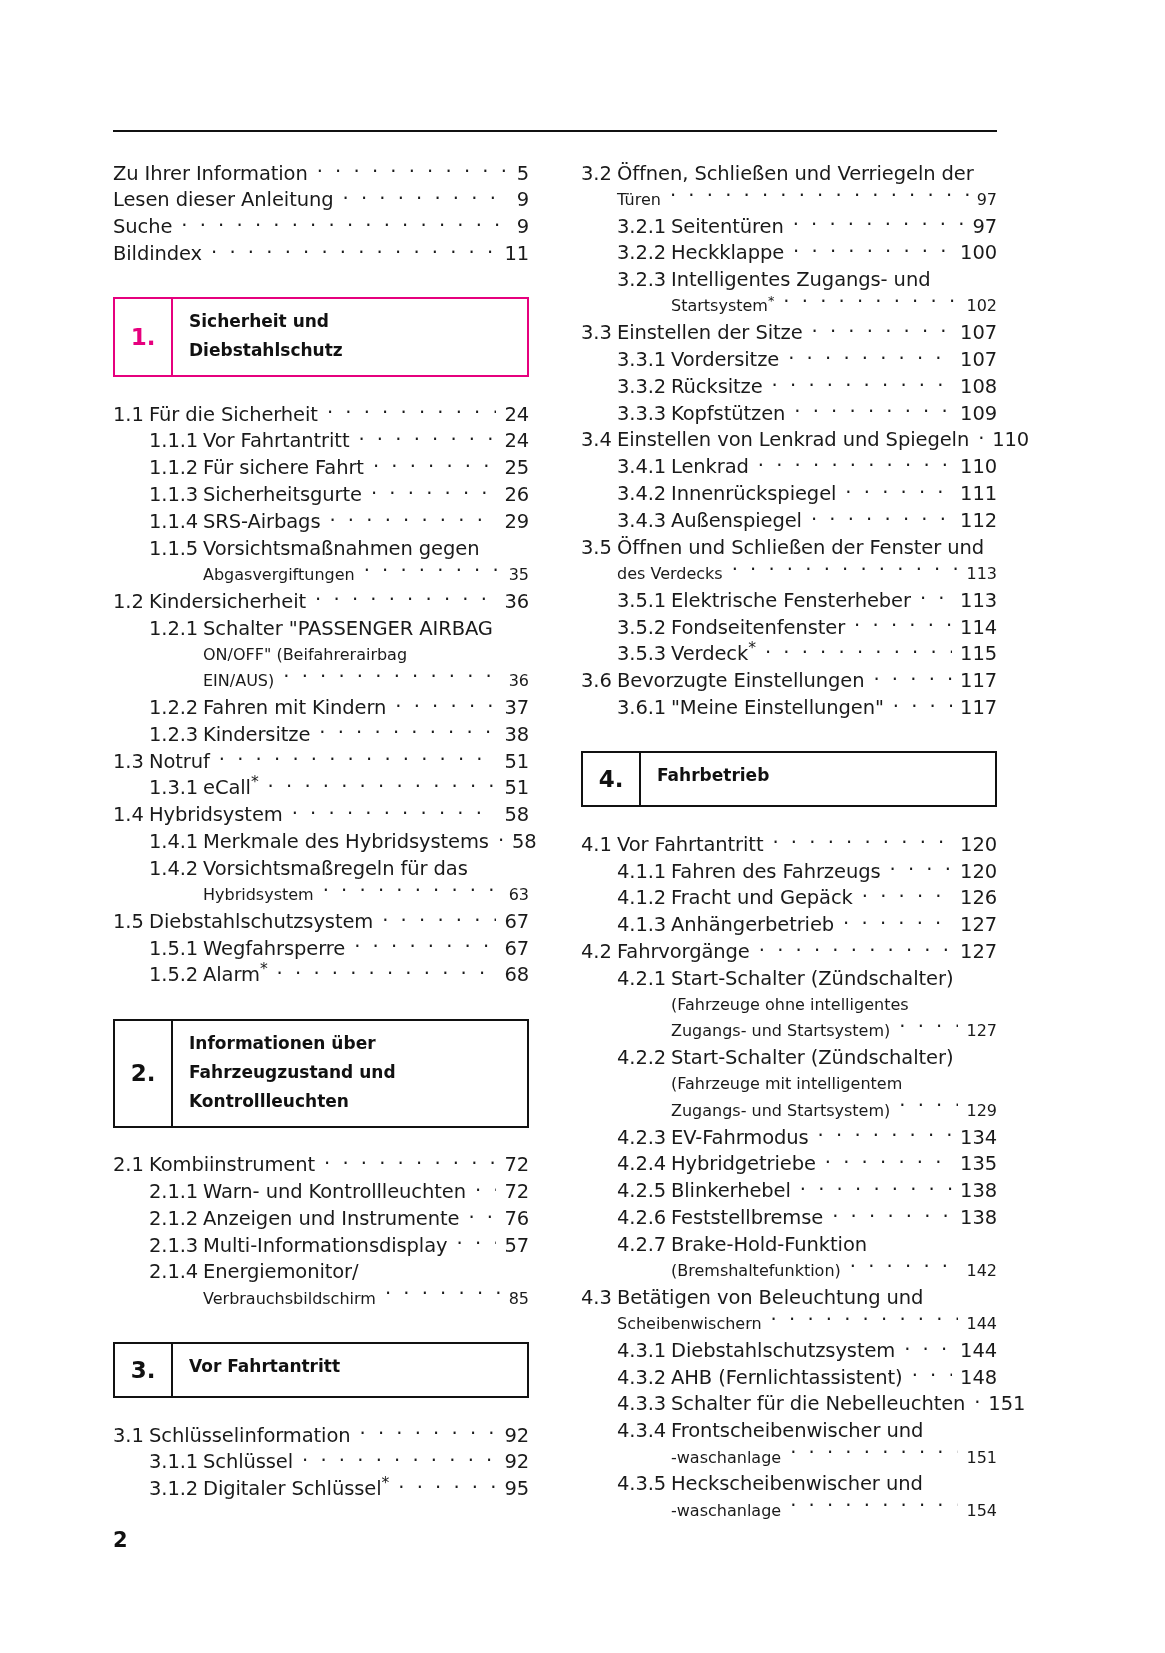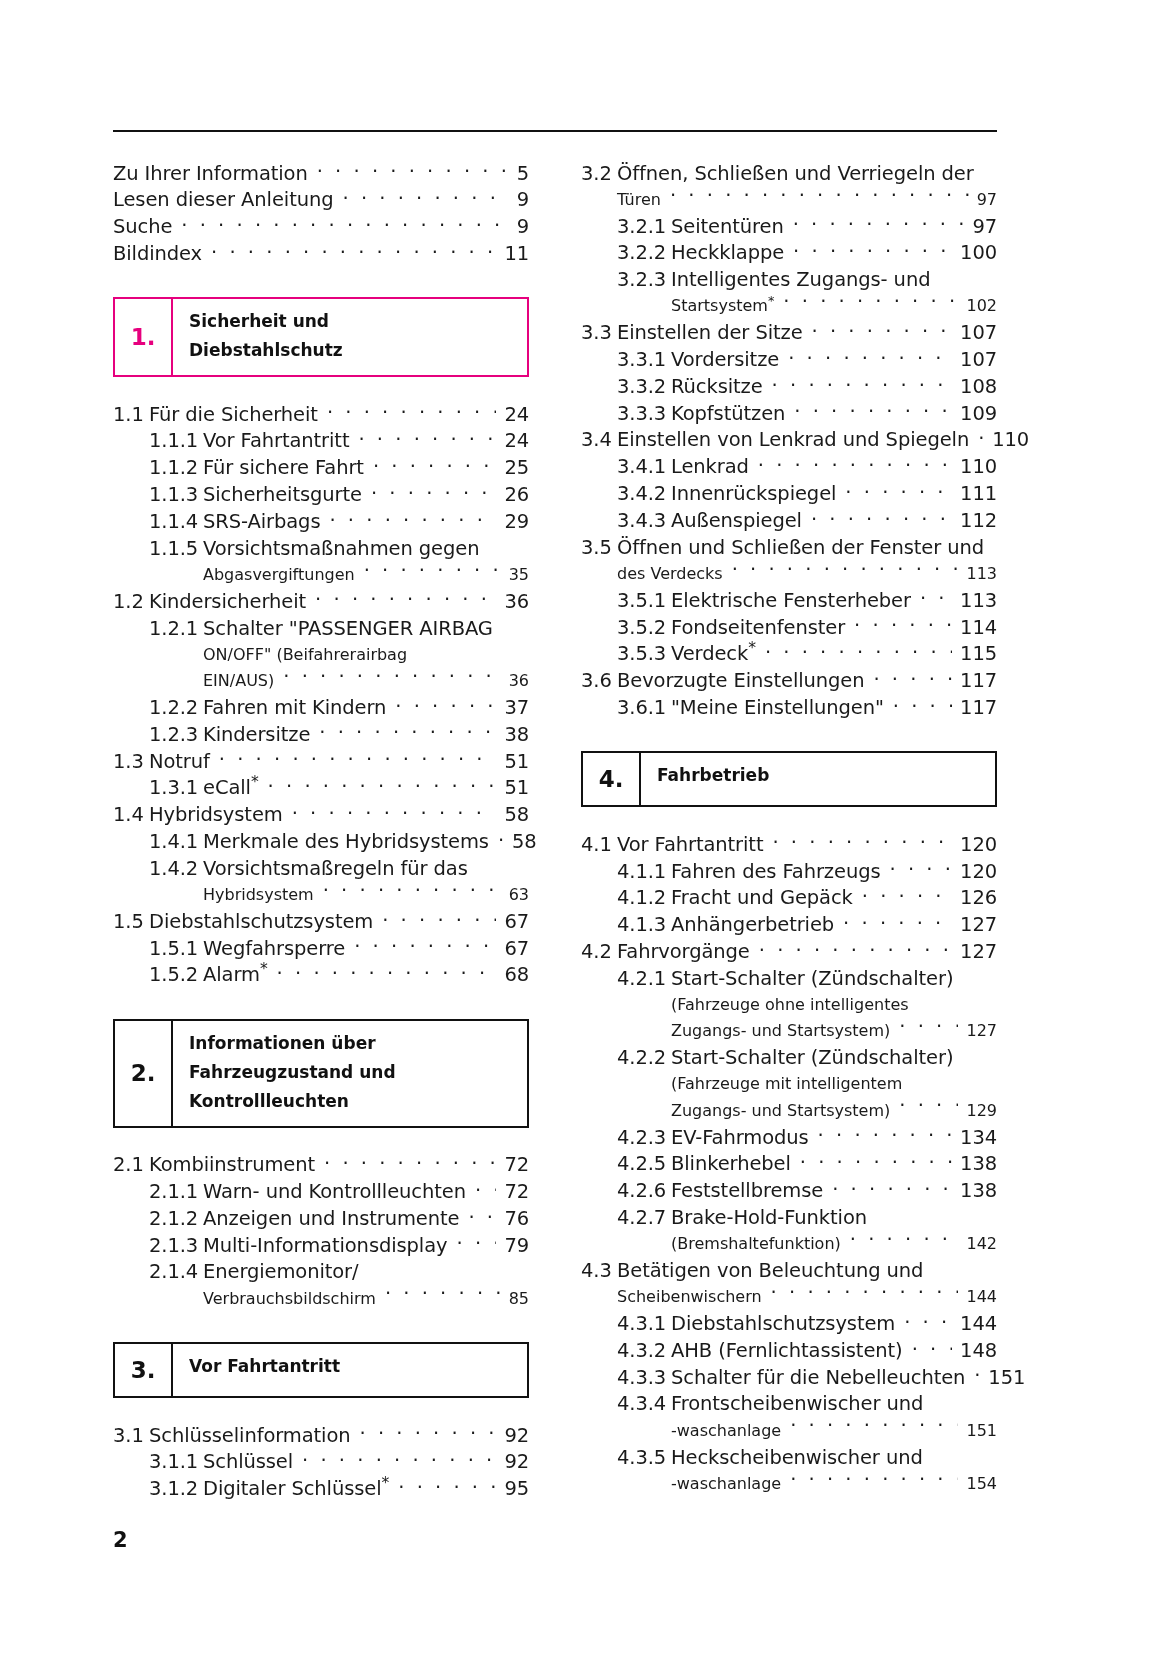--- a/index.html
+++ b/index.html
@@ -357,21 +357,21 @@
           <div class="toc-row lvl-2">
             <span class="num">2.1.2</span>
             <span class="title">Anzeigen und Instrumente</span>
             <span class="leader"></span>
             <span class="pg">76</span>
           </div>
           <div class="toc-row lvl-2">
             <span class="num">2.1.3</span>
             <span class="title">Multi-Informationsdisplay</span>
             <span class="leader"></span>
-            <span class="pg">79</span>
+            <span class="pg">57</span>
           </div>
           <div class="toc-row lvl-2 nolead">
             <span class="num">2.1.4</span>
             <span class="title">Energiemonitor/</span>
             <span class="leader"></span>
             <span class="pg"></span>
           </div>
           <div class="cont">
             <span class="sp-2"></span>
             <span class="title">Verbrauchsbildschirm</span>
@@ -615,20 +615,26 @@
             <span class="leader"></span>
             <span class="pg">129</span>
           </div>
           <div class="toc-row lvl-2">
             <span class="num">4.2.3</span>
             <span class="title">EV-Fahrmodus</span>
             <span class="leader"></span>
             <span class="pg">134</span>
           </div>
           <div class="toc-row lvl-2">
+            <span class="num">4.2.4</span>
+            <span class="title">Hybridgetriebe</span>
+            <span class="leader"></span>
+            <span class="pg">135</span>
+          </div>
+          <div class="toc-row lvl-2">
             <span class="num">4.2.5</span>
             <span class="title">Blinkerhebel</span>
             <span class="leader"></span>
             <span class="pg">138</span>
           </div>
           <div class="toc-row lvl-2">
             <span class="num">4.2.6</span>
             <span class="title">Feststellbremse</span>
             <span class="leader"></span>
             <span class="pg">138</span>

